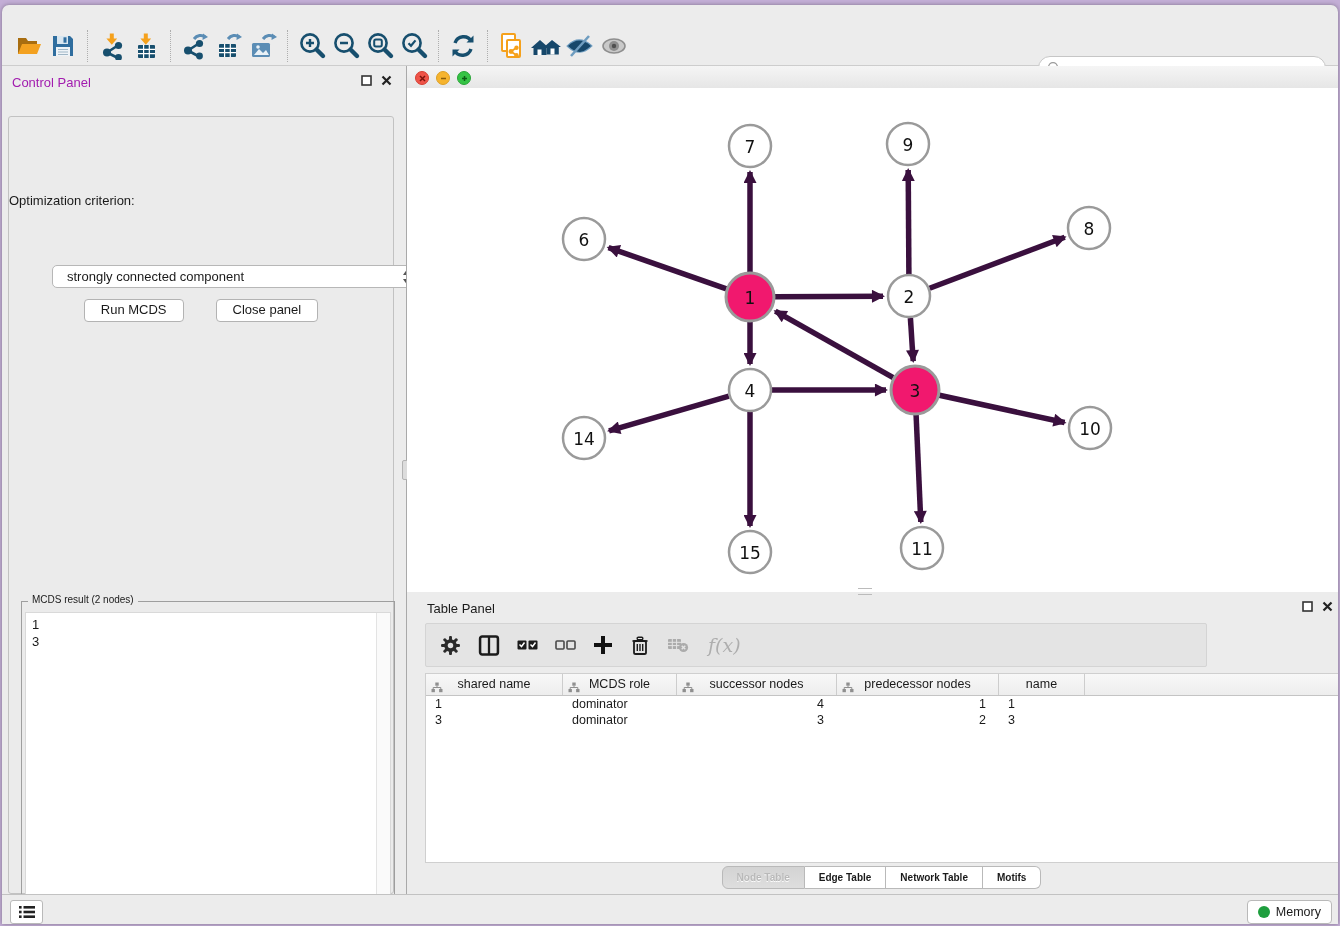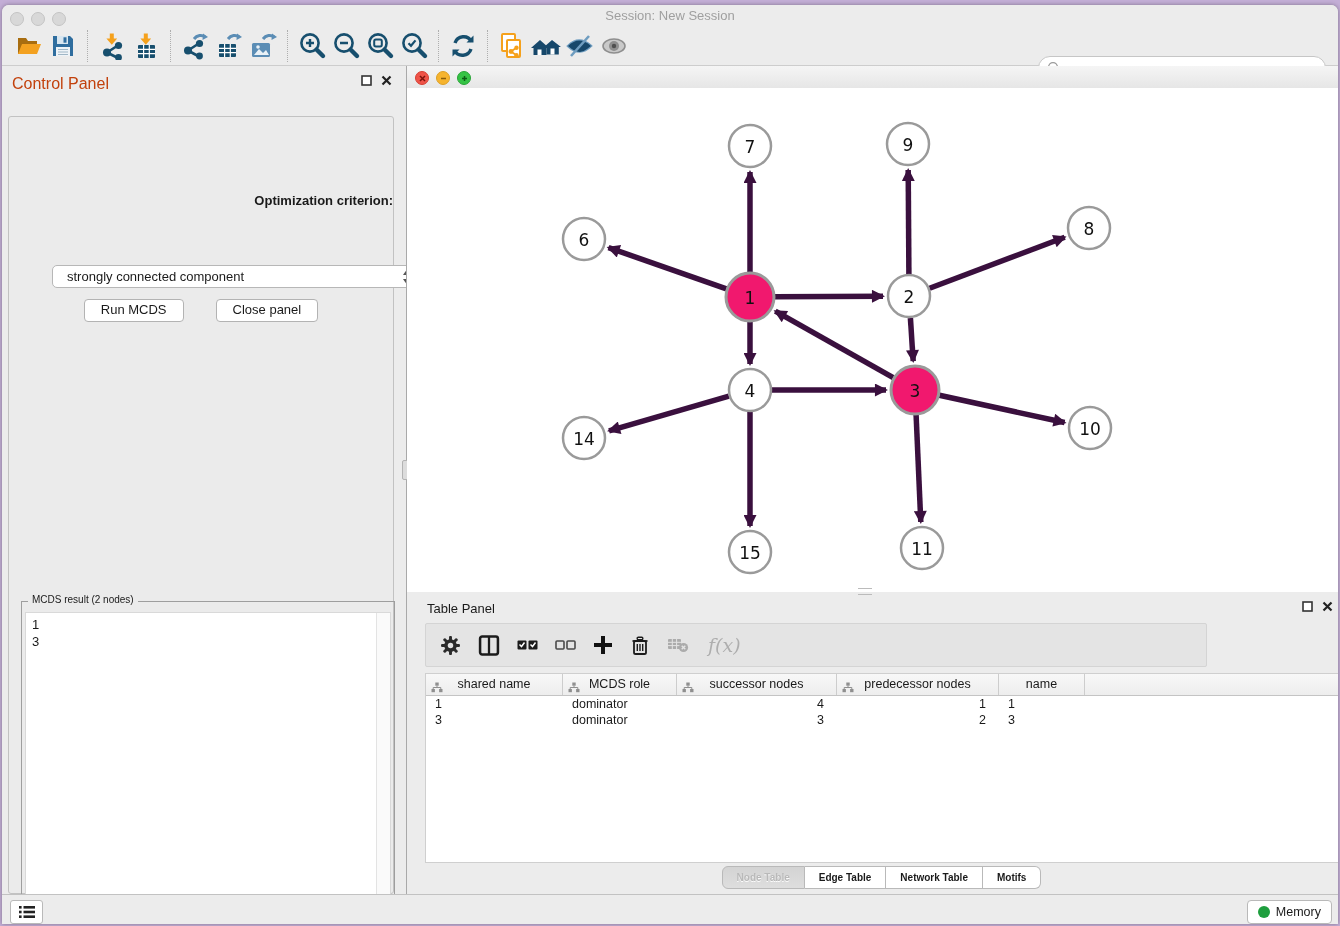--- a/index.html
+++ b/index.html
@@ -11,28 +11,28 @@
   .tl-dot{width:12px;height:12px;border-radius:50%;background:#d8d8d8;border:1px solid #c3c3c3;display:inline-block;margin-right:7px;}
   #win-title{left:0;top:0;width:100%;height:22px;line-height:22px;text-align:center;color:#9f9f9f;}
   
   #toolbar{left:0;top:22px;width:100%;height:39px;border-bottom:1px solid #cdcdcd;display:flex;align-items:center;padding-left:10px;box-sizing:border-box;}
   .tbtn{width:34px;height:34px;display:flex;align-items:center;justify-content:center;}
   .sep{border-left:1px dotted #aeaeae;height:32px;margin:0 7px;}
   #searchbox{position:absolute;right:12px;top:29px;width:288px;height:24px;background:#fff;border:1px solid #c6c6c6;border-radius:13px;display:flex;align-items:center;padding-left:8px;box-sizing:border-box;}
   #searchbox input{border:none;outline:none;flex:1;font-size:13px;background:transparent;margin-left:5px;}
   
   #control-panel{left:0;top:61px;width:404px;height:828px;background:#ececec;}
-  #cp-title{left:10px;top:9px;font-size:16px;color:#c2410c;}
+  #cp-title{left:10px;top:9px;font-size:13px;color:#a21caf;}
   .panel-icons{position:absolute;right:14px;top:9px;display:flex;gap:9px;align-items:center;}
   .cp-tabs{position:absolute;left:77px;top:32px;display:flex;z-index:3;}
   .cp-tab{height:19px;line-height:19px;padding:0 12px;background:#fff;border:1px solid #b9b9b9;border-left:none;font-weight:600;font-size:13px;}
   .cp-tab:first-child{border-left:1px solid #b9b9b9;border-radius:4px 0 0 0;}
   .cp-tab.sel{background:linear-gradient(#dadada,#e2e2e2);color:#b3b3b3;text-shadow:0 1px 0 rgba(255,255,255,.9);border-radius:0 4px 4px 0;}
   #cp-body{left:6px;top:50px;width:384px;height:776px;background:#ebebeb;border:1px solid #c2c2c2;border-radius:3px;}
-  #opt-label{left:0;top:76px;width:100%;text-align:right;font-weight:bold;}
+  #opt-label{left:0;top:76px;width:100%;text-align:left;}
   #opt-select{left:43px;top:148px;width:366px;height:23px;background:#fff;border:1px solid #b7b7b7;border-radius:5px;display:flex;align-items:center;padding:0 6px 0 14px;box-sizing:border-box;}
   #opt-select span{flex:1;}
   .btn{background:#fff;border:1px solid #b3b3b3;border-radius:4px;height:21px;line-height:20px;padding:0 16px;text-align:center;font-size:13px;}
   #btn-row{left:0;top:182px;width:100%;display:flex;justify-content:center;gap:32px;}
   #result-group{left:12px;top:484px;width:372px;height:384px;border:1px solid #9e9e9e;}
   #result-legend{position:absolute;left:6px;top:-8px;background:#ebebeb;padding:0 4px;font-size:10px;}
   #result-inner{position:absolute;left:3px;top:10px;right:3px;bottom:3px;background:#fff;border:1px solid #d9d9d9;}
   #result-lines{padding:3px 6px;line-height:17px;font-size:13px;white-space:pre-line;}
   #result-scroll{position:absolute;right:0;top:0;width:13px;height:100%;background:#fafafa;border-left:1px solid #e3e3e3;}
   
@@ -63,26 +63,20 @@
   #statusbar{left:0;top:889px;width:100%;height:30px;background:#ececec;border-top:1px solid #c2c2c2;}
   #list-btn{left:8px;top:5px;width:31px;height:22px;background:#fff;border:1px solid #b9b9b9;border-radius:3px;display:flex;align-items:center;justify-content:center;}
   #memory-btn{position:absolute;right:6px;top:5px;height:22px;background:#fff;border:1px solid #b9b9b9;border-radius:4px;display:flex;align-items:center;gap:6px;padding:0 10px;font-size:12.5px;}
   #memory-dot{width:12px;height:12px;border-radius:50%;background:#1e9e3e;}
 </style>
 </head>
 <body>
 
 <div id="stage">
 
-  <div id="titlebar" class="abs">
-    <div class="abs" style="left:8px;top:7px;">
-      <span class="tl-dot"></span><span class="tl-dot"></span><span class="tl-dot"></span>
-    </div>
-    <div id="win-title" class="abs">Session: New Session</div>
-  </div>
 
   <div id="toolbar" class="abs">
     <div class="tbtn">
         <svg width="28" height="28" viewBox="0 0 28 28">
           <path d="M3 6h8l2 3h9v3H8L4 22H3z" fill="#a86d10"></path>
           <path d="M7 12h19l-4 10H3z" fill="#f3a120"></path>
         </svg>
       </div>
     <div class="tbtn">
         <svg width="28" height="28" viewBox="0 0 28 28">

